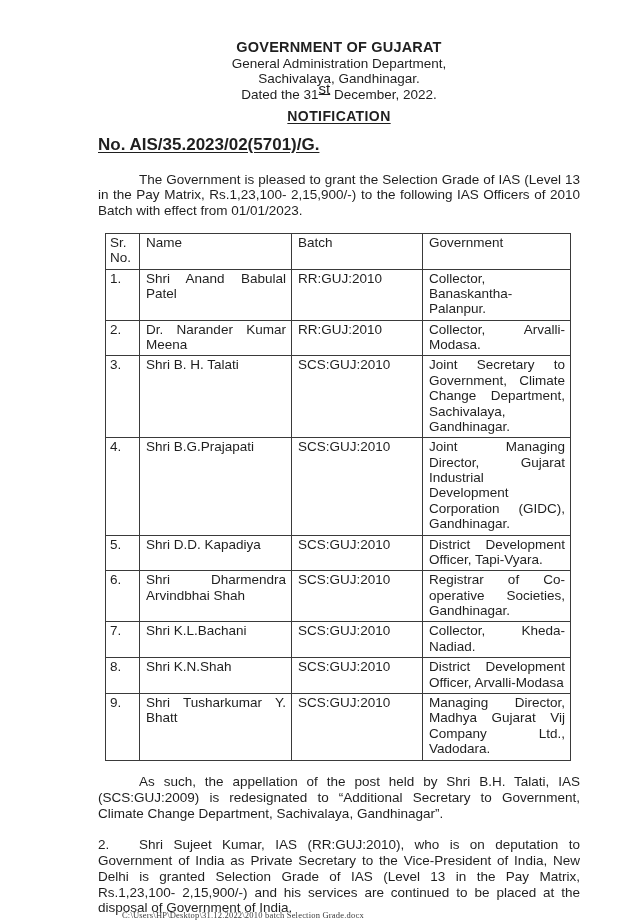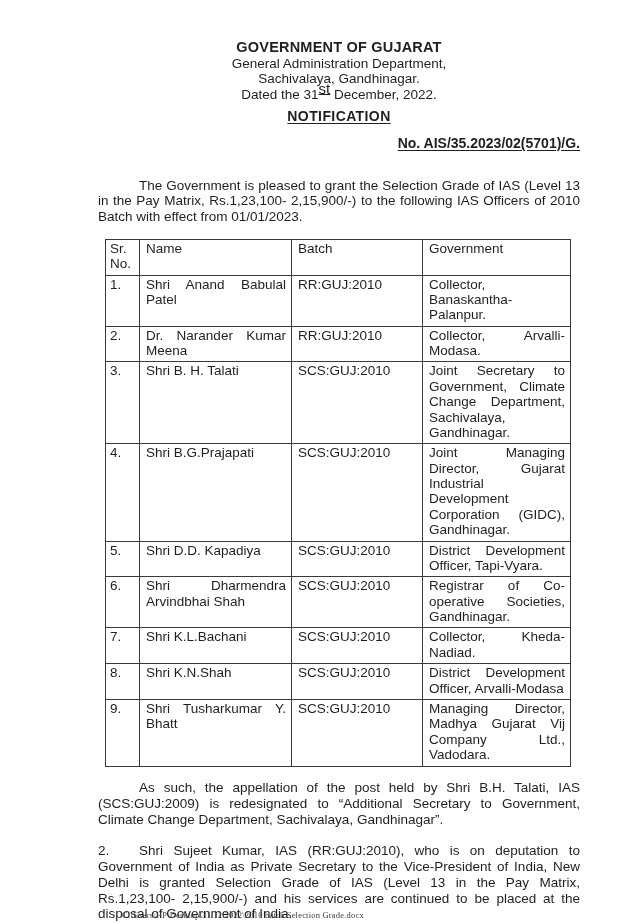--- a/index.html
+++ b/index.html
@@ -11,26 +11,26 @@
   }
   .doc-header { text-align:center; line-height:1.08; }
   .doc-title { font-weight:bold; font-size:14.5px; letter-spacing:0.2px; }
   .doc-sub { font-size:13.5px; margin-top:1px; }
   .doc-date sup { font-size:15px; line-height:0;text-decoration:underline; }
   .notification-heading {
     font-weight:bold; font-size:14px; letter-spacing:0.4px; margin-top:7px;
     text-decoration:underline; text-underline-offset:2px; text-align:center;
   }
   .ref-no {
-    font-weight:bold; font-size:14px; margin-top:10px; text-align:right;
+    font-weight:bold; font-size:17px; margin-top:10px; text-align:left;
     text-decoration:underline; text-underline-offset:2px;
   }
   .para { text-align:justify; line-height:1.17; margin:0; }
   .indent { text-indent:41px; }
-  .p-intro { margin-top:27px; }
+  .p-intro { margin-top:17px; }
   .p-assuch { margin-top:13px; }
   .p-two { margin-top:16px; }
   .para-num { display:inline-block; width:41px; text-indent:0; }
 
   table.officers {
     border-collapse:collapse; table-layout:fixed; width:465px;
     margin:14px 0 0 7px;
     border-radius:11px;
   }
   table.officers th, table.officers td {

